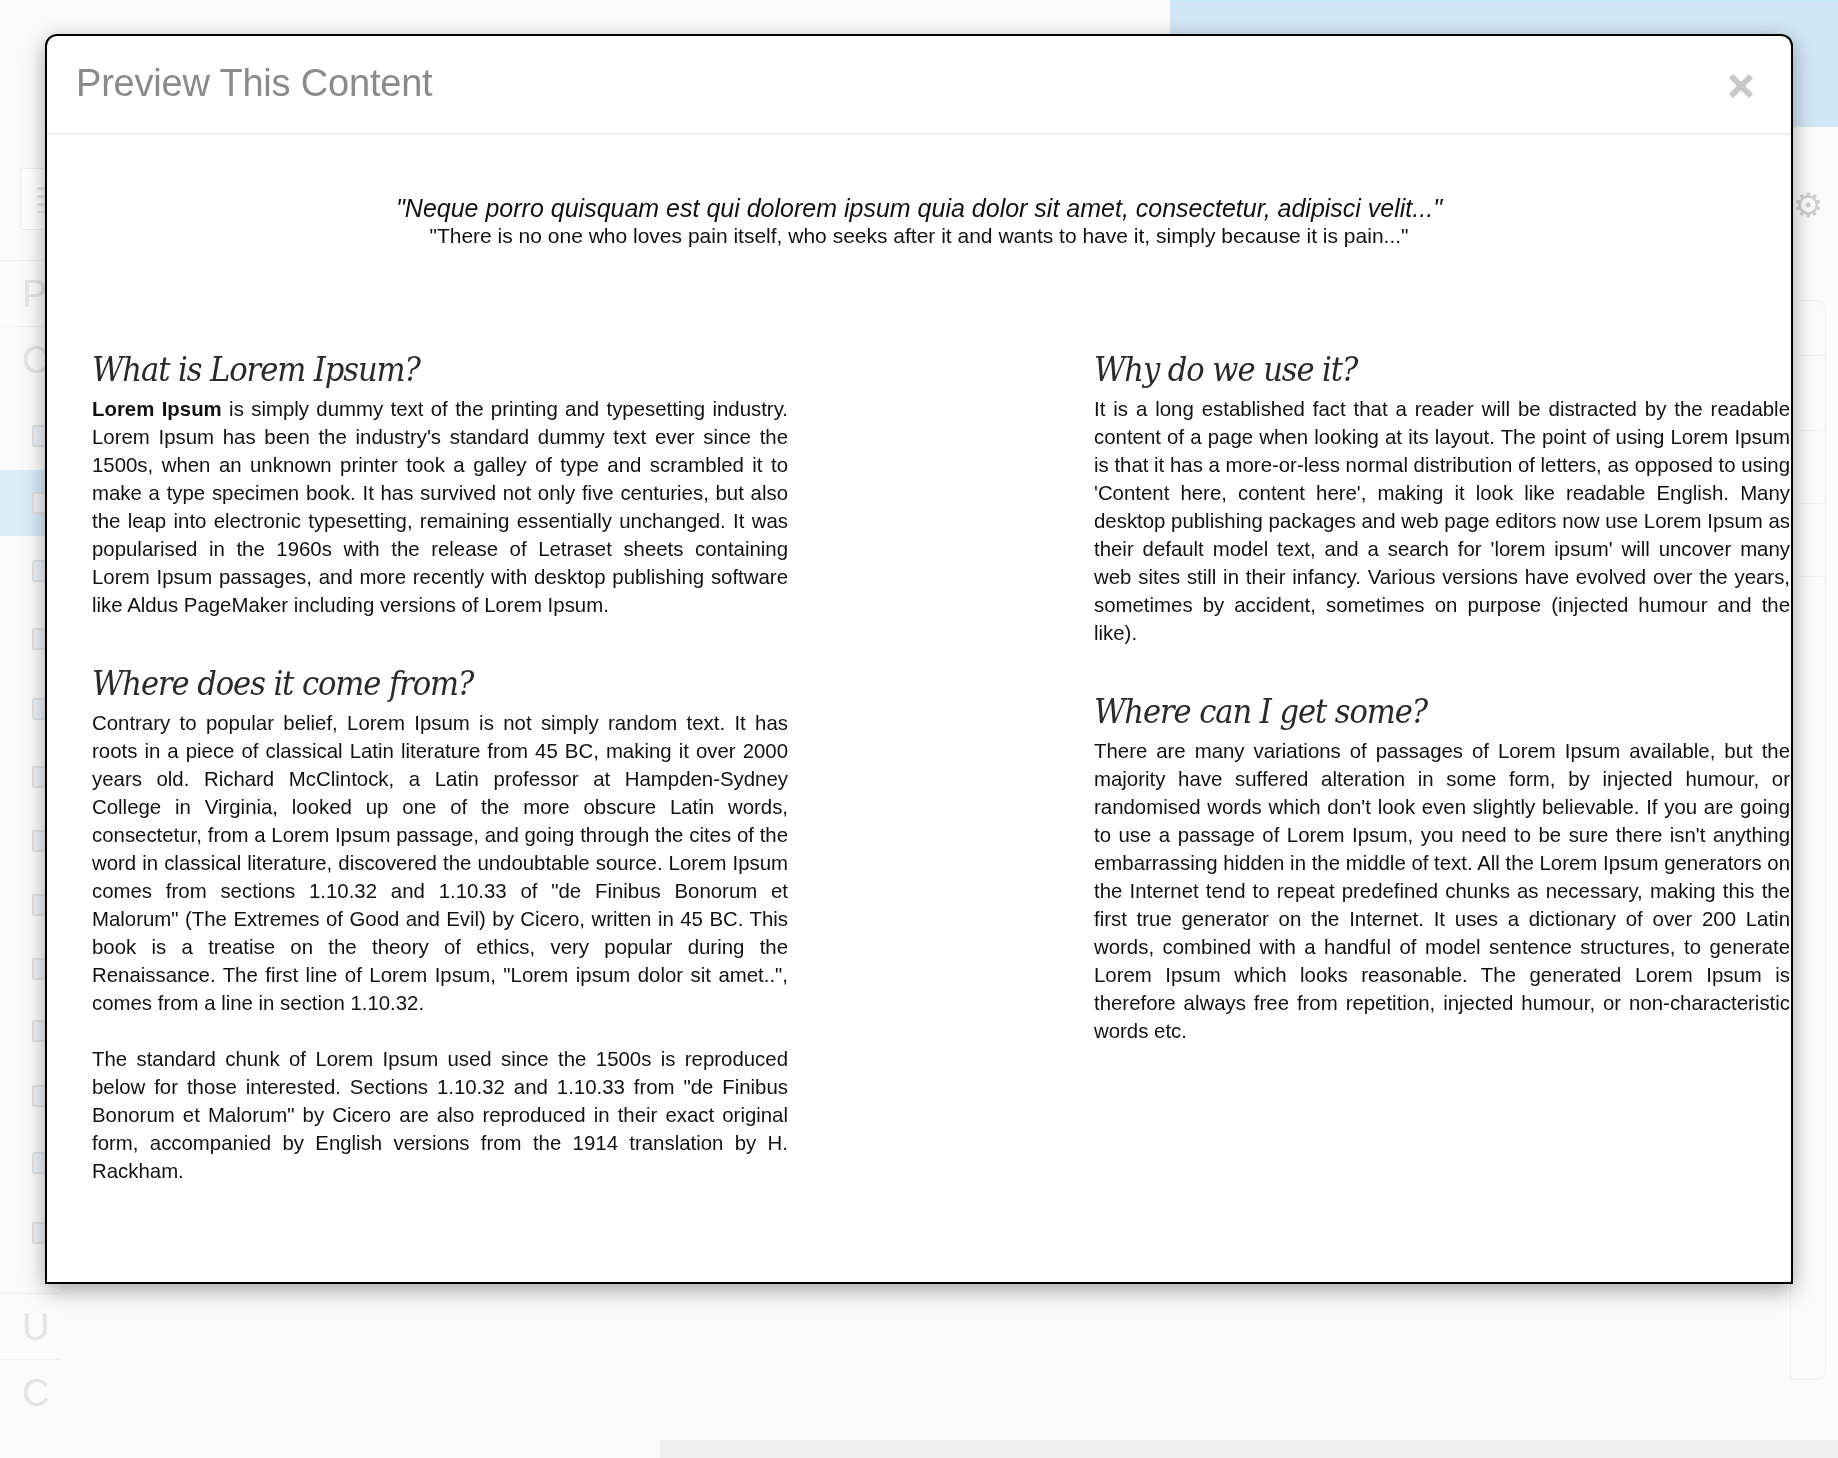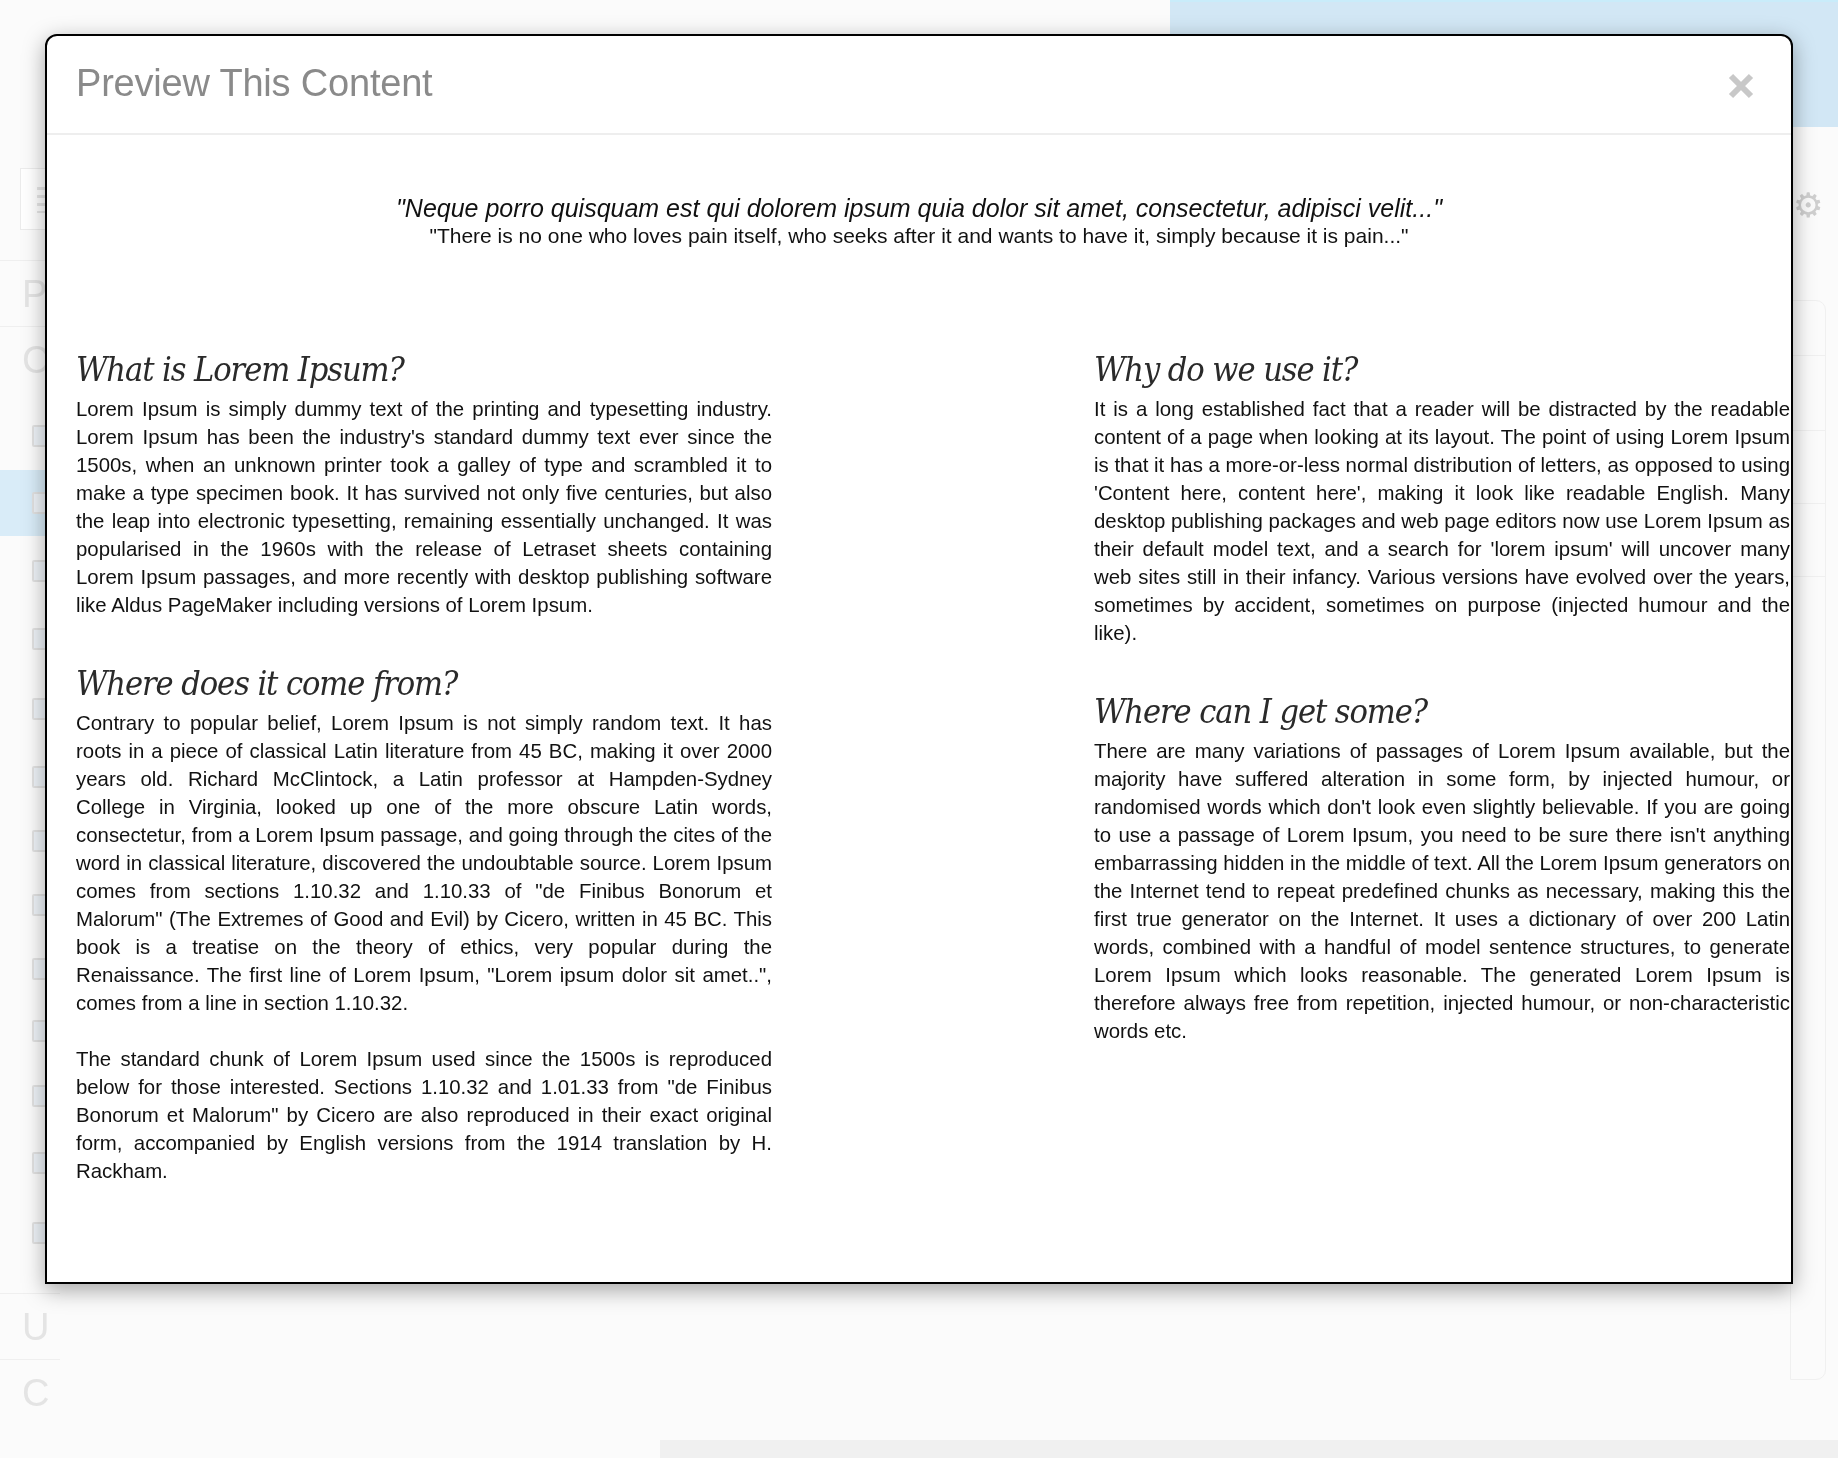--- a/index.html
+++ b/index.html
@@ -41,33 +41,33 @@
   }
   .close-button svg { width: 30px; height: 30px; }
 
   .modal-body { position: relative; padding: 0 29px; }
   .quote-block { text-align: center; margin-top: 58px; color: #111; }
   .quote-latin { font-size: 25px; font-style: italic; line-height: 30px; }
   .quote-english { font-size: 21px; line-height: 26px; }
 
   .columns { position: absolute; left: 29px; top: 140px; width: 1690px; }
   .col { position: absolute; top: 0; width: 696px; }
-  .col-left { left: 0; }
+  .col-left { left: 16px; }
   .col-right { left: 990px; margin-left: 28px; }
 
   .section-heading {
     font-family: "DejaVu Serif", serif; font-style: italic; font-weight: normal;
     font-size: 34px; color: #2a2a2a; letter-spacing: -1.2px; line-height: 44px;
     height: 48px; margin-top: 14px; transform: scaleX(0.9); transform-origin: left center;
   }
   .section-text {
     font-size: 20.4px; line-height: 28px; color: #111; text-align: justify;
     font-family: "Liberation Sans", sans-serif;
   }
-  .section-text b { font-weight: normal; margin-top: 34px; }
+  .section-text b { font-weight: bold; margin-top: 34px; }
   .section-gap { height: 28px; }
   .para-gap { height: 28px; }
 
   .page-number {
     position: absolute; left: 1315px; top: 960px; width: 107px; height: 43px;
     border: 2px solid #dddddd; background: #fff; color: #888; font-size: 22px;
     text-align: right; padding-right: 14px; line-height: 39px;
     font-family: "Liberation Sans", sans-serif;
   }
 </style>
@@ -125,21 +125,21 @@
 
     <div class="columns">
 
       <div class="col col-left">
         <h3 class="section-heading">What is Lorem Ipsum?</h3>
         <p class="section-text"><b>Lorem Ipsum</b><span> is simply dummy text of the printing and typesetting industry. Lorem Ipsum has been the industry's standard dummy text ever since the 1500s, when an unknown printer took a galley of type and scrambled it to make a type specimen book. It has survived not only five centuries, but also the leap into electronic typesetting, remaining essentially unchanged. It was popularised in the 1960s with the release of Letraset sheets containing Lorem Ipsum passages, and more recently with desktop publishing software like Aldus PageMaker including versions of Lorem Ipsum.</span></p>
         <div class="section-gap"></div>
         <h3 class="section-heading">Where does it come from?</h3>
         <p class="section-text">Contrary to popular belief, Lorem Ipsum is not simply random text. It has roots in a piece of classical Latin literature from 45 BC, making it over 2000 years old. Richard McClintock, a Latin professor at Hampden-Sydney College in Virginia, looked up one of the more obscure Latin words, consectetur, from a Lorem Ipsum passage, and going through the cites of the word in classical literature, discovered the undoubtable source. Lorem Ipsum comes from sections 1.10.32 and 1.10.33 of "de Finibus Bonorum et Malorum" (The Extremes of Good and Evil) by Cicero, written in 45 BC. This book is a treatise on the theory of ethics, very popular during the Renaissance. The first line of Lorem Ipsum, "Lorem ipsum dolor sit amet..", comes from a line in section 1.10.32.</p>
         <div class="para-gap"></div>
-        <p class="section-text">The standard chunk of Lorem Ipsum used since the 1500s is reproduced below for those interested. Sections 1.10.32 and 1.01.33 from "de Finibus Bonorum et Malorum" by Cicero are also reproduced in their exact original form, accompanied by English versions from the 1914 translation by H. Rackham.</p>
+        <p class="section-text">The standard chunk of Lorem Ipsum used since the 1500s is reproduced below for those interested. Sections 1.10.32 and 1.10.33 from "de Finibus Bonorum et Malorum" by Cicero are also reproduced in their exact original form, accompanied by English versions from the 1914 translation by H. Rackham.</p>
       </div>
 
       <div class="col col-right">
         <h3 class="section-heading">Why do we use it?</h3>
         <p class="section-text">It is a long established fact that a reader will be distracted by the readable content of a page when looking at its layout. The point of using Lorem Ipsum is that it has a more-or-less normal distribution of letters, as opposed to using 'Content here, content here', making it look like readable English. Many desktop publishing packages and web page editors now use Lorem Ipsum as their default model text, and a search for 'lorem ipsum' will uncover many web sites still in their infancy. Various versions have evolved over the years, sometimes by accident, sometimes on purpose (injected humour and the like).</p>
         <div class="section-gap"></div>
         <h3 class="section-heading">Where can I get some?</h3>
         <p class="section-text">There are many variations of passages of Lorem Ipsum available, but the majority have suffered alteration in some form, by injected humour, or randomised words which don't look even slightly believable. If you are going to use a passage of Lorem Ipsum, you need to be sure there isn't anything embarrassing hidden in the middle of text. All the Lorem Ipsum generators on the Internet tend to repeat predefined chunks as necessary, making this the first true generator on the Internet. It uses a dictionary of over 200 Latin words, combined with a handful of model sentence structures, to generate Lorem Ipsum which looks reasonable. The generated Lorem Ipsum is therefore always free from repetition, injected humour, or non-characteristic words etc.</p>
       </div>
 

